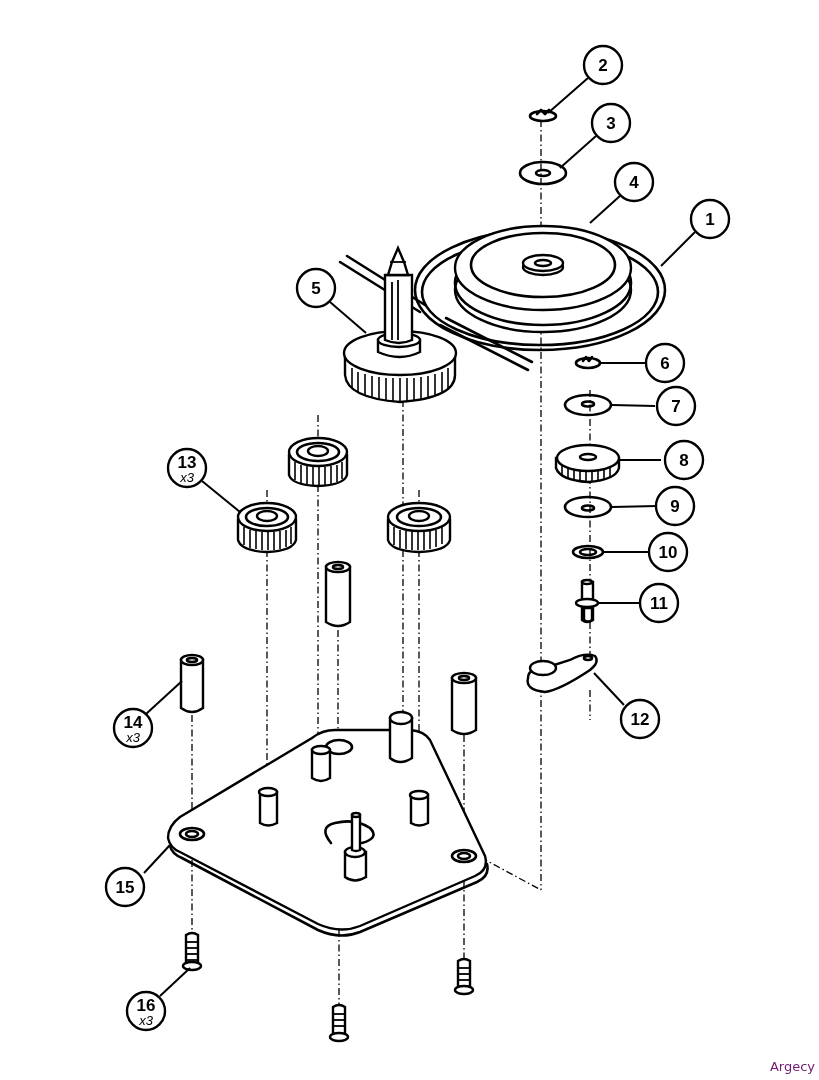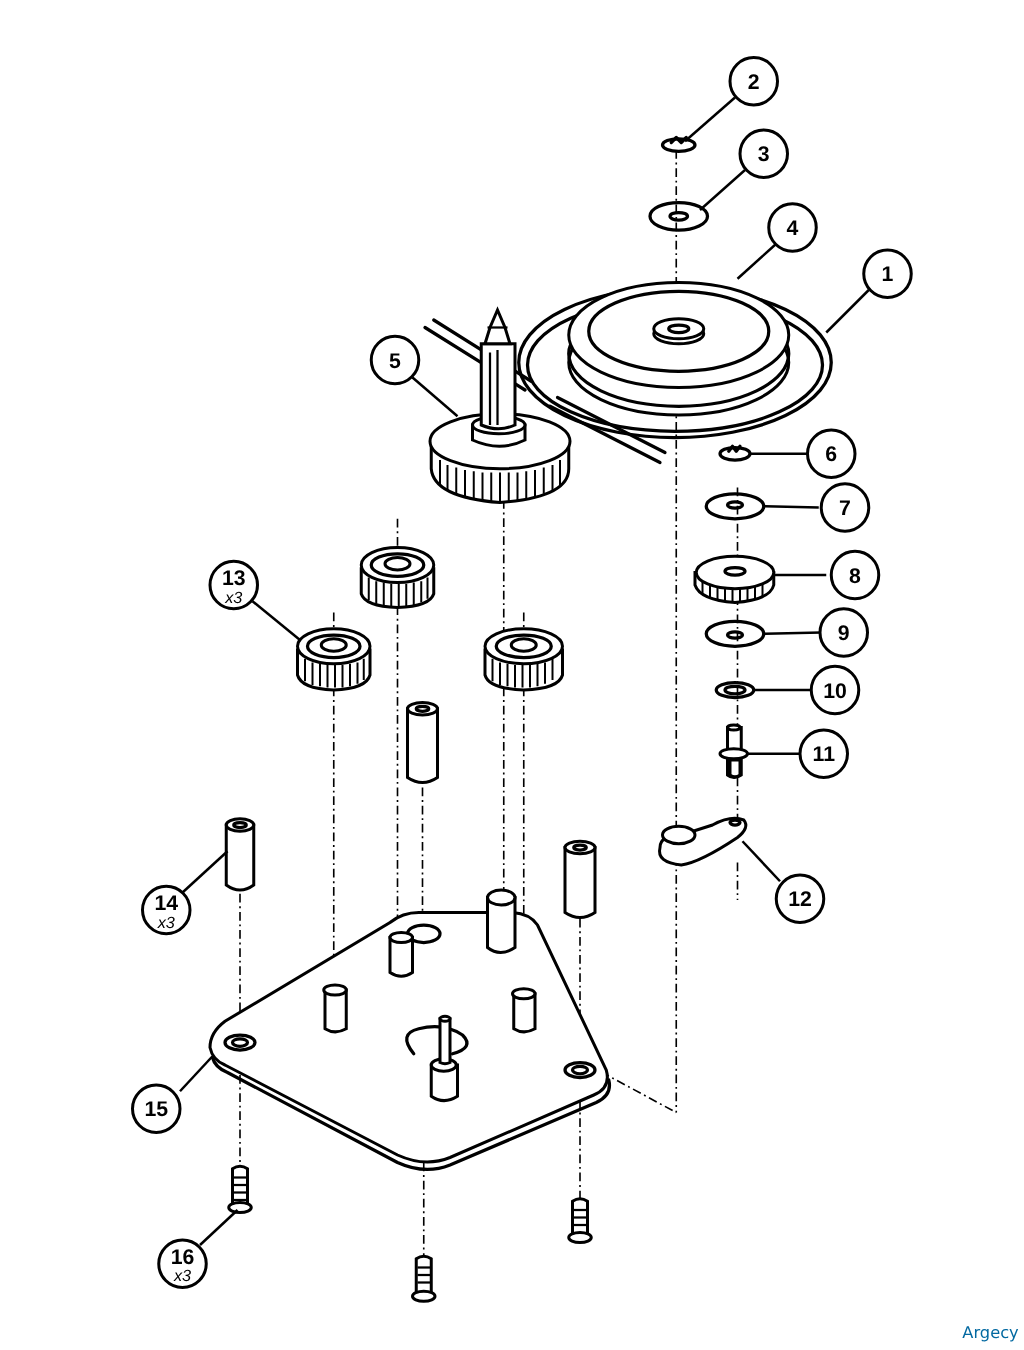--- a/index.html
+++ b/index.html
@@ -7,21 +7,21 @@
   svg#diagram { position:absolute; left:0; top:0; width:819px; height:1080px; }
   .ln { fill:none; stroke:#000; stroke-width:2.6; stroke-linecap:round; stroke-linejoin:round; }
   .thin { fill:none; stroke:#000; stroke-width:1.8; }
   .fillw { fill:#fff; stroke:#000; stroke-width:2.4; }
   .dash { fill:none; stroke:#000; stroke-width:1.3; stroke-dasharray:7 3 1.5 3; }
   .leader { stroke:#000; stroke-width:2; fill:none; }
   .bubble { fill:#fff; stroke:#000; stroke-width:2.4; }
   .num { font-family:"Liberation Sans", sans-serif; font-weight:bold; font-size:17px; text-anchor:middle; fill:#000; }
   .qty { font-family:"Liberation Sans", sans-serif; font-style:italic; font-size:13px; text-anchor:middle; fill:#000; }
   .teeth { fill:none; stroke:#000; stroke-width:1.6; }
-  #watermark { position:absolute; right:4px; bottom:6px; font-family:"DejaVu Sans", sans-serif; font-size:13px; color:#0369a1; }
+  #watermark { position:absolute; right:4px; bottom:6px; font-family:"DejaVu Sans", sans-serif; font-size:13px; color:#701a75; }
 </style>
 </head>
 <body>
 
 <svg id="diagram" viewBox="0 0 819 1080" xmlns="http://www.w3.org/2000/svg">
 
   <g>
     <line class="dash" x1="541" y1="120" x2="541" y2="890"></line>
     <line class="dash" x1="590" y1="390" x2="590" y2="660"></line>
     <line class="dash" x1="590" y1="690" x2="590" y2="720"></line>

